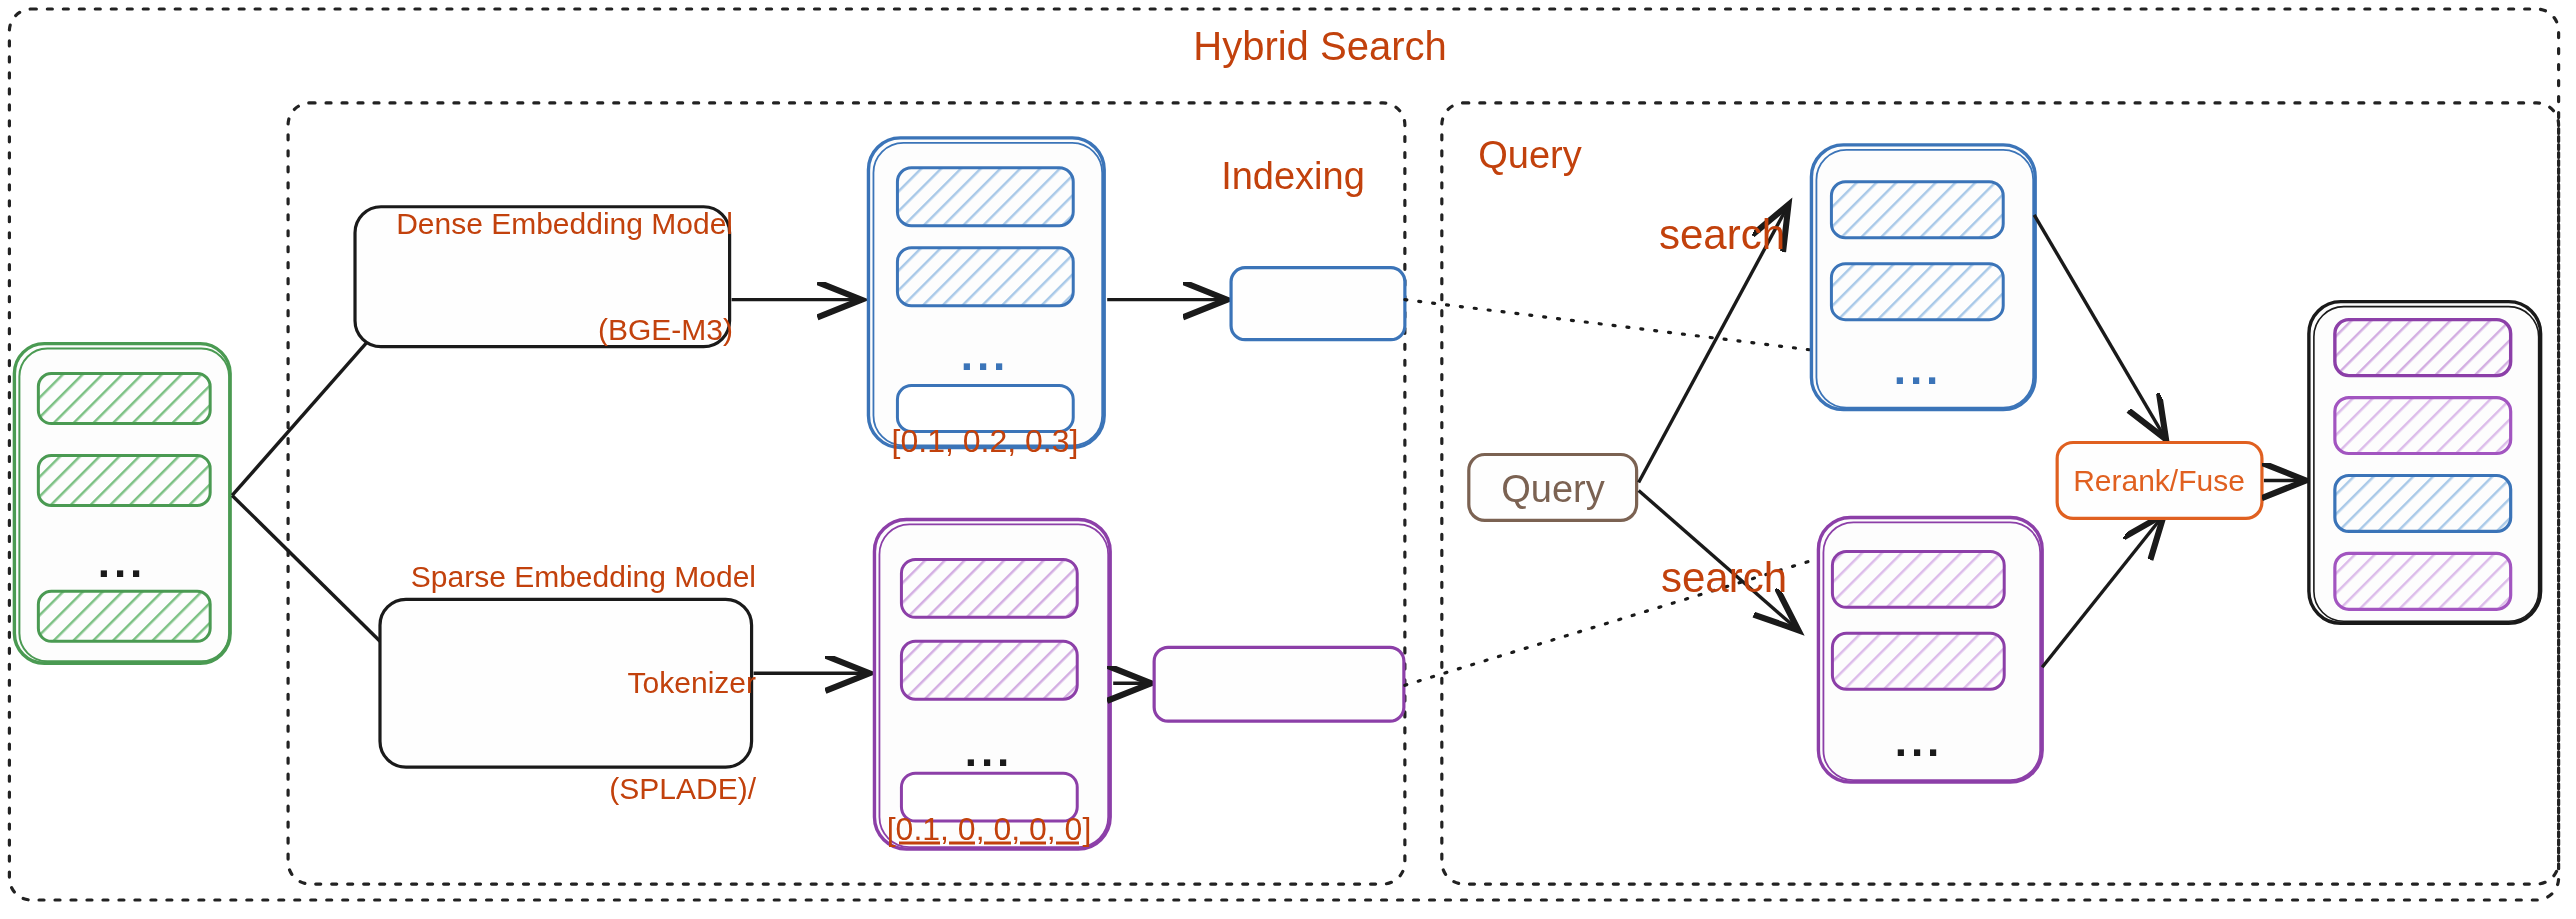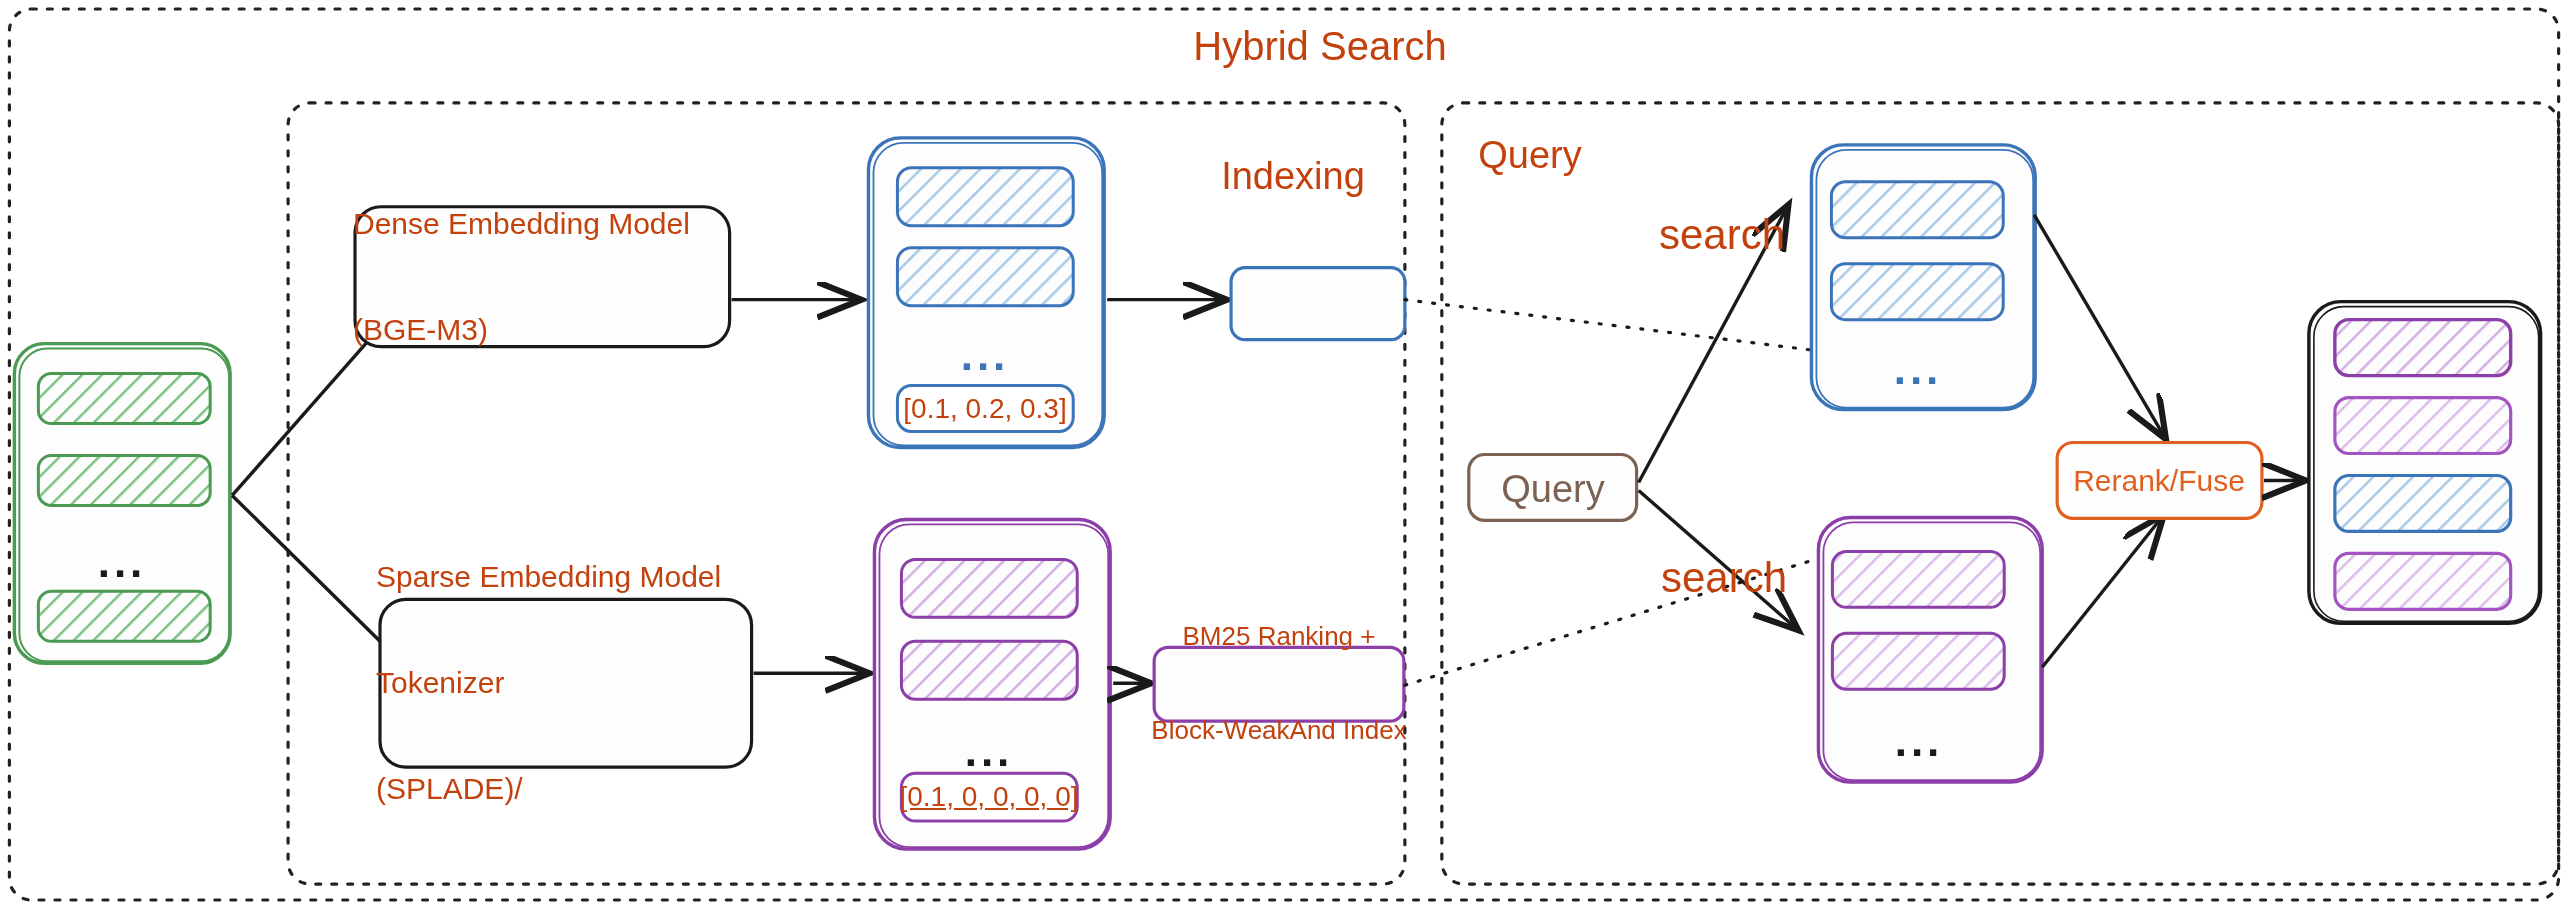--- a/index.html
+++ b/index.html
@@ -2,23 +2,23 @@
 <html><head>
 <meta charset="utf-8">
 <style>
   html,body{margin:0;padding:0;background:#ffffff;}
   body{font-family:"Liberation Sans",sans-serif;}
   #stage{position:relative;width:2576px;height:919px;background:#ffffff;overflow:hidden;}
   #stage svg{position:absolute;top:0;left:0;width:2576px;height:919px;}
   .lbl{position:absolute;white-space:pre;color:#c2410c;font-family:"Liberation Sans",sans-serif;}
   .title{font-size:40px;}
   .panel-title{font-size:38px;}
-  .boxtext{font-size:30px;line-height:1.18;text-align:left;}
+  .boxtext{font-size:30px;line-height:1.18;text-align:right;}
   .smalltext{font-size:26px;line-height:1.2;text-align:center;}
-  .vectext{font-size:28px;}
+  .vectext{font-size:32px;margin-top:32px;}
   .searchlbl{font-size:42px;}
   .querylbl{font-size:38px;color:#7b6252;}
   .rerank{font-size:30px;color:#e06020;}
   .ctr{transform:translate(-50%,-50%);}
   .dots{letter-spacing:4px;font-size:44px;font-weight:bold;line-height:1;}
 </style>
 </head>
 <body>
 
 <div id="stage">
@@ -196,24 +196,20 @@
     <div>(SPLADE)/</div>
   </div>
 
   <div class="lbl dots ctr" style="left:985px;top:355px;color:#3b74b8;">...</div>
   <div class="lbl vectext ctr" style="left:985px;top:409px;">[0.1, 0.2, 0.3]</div>
 
   <div class="lbl dots ctr" style="left:989px;top:751px;color:#1a1a1a;">...</div>
   <div class="lbl vectext ctr" style="left:989px;top:797px;text-decoration:underline;">[0.1, 0, 0, 0, 0]</div>
 
 
-  <div class="lbl smalltext ctr" style="left:1279px;top:684px;width:260px;">
-    <div>BM25 Ranking +</div>
-    <div>Block-WeakAnd Index</div>
-  </div>
 
   <div class="lbl querylbl ctr" style="left:1553px;top:489px;">Query</div>
 
   <div class="lbl searchlbl ctr" style="left:1722px;top:235px;">search</div>
   <div class="lbl searchlbl ctr" style="left:1724px;top:578px;">search</div>
 
   <div class="lbl dots ctr" style="left:1918px;top:369px;color:#3b74b8;">...</div>
   <div class="lbl dots ctr" style="left:1919px;top:741px;color:#1a1a1a;">...</div>
 
   <div class="lbl rerank ctr" style="left:2159px;top:481px;">Rerank/Fuse</div>

